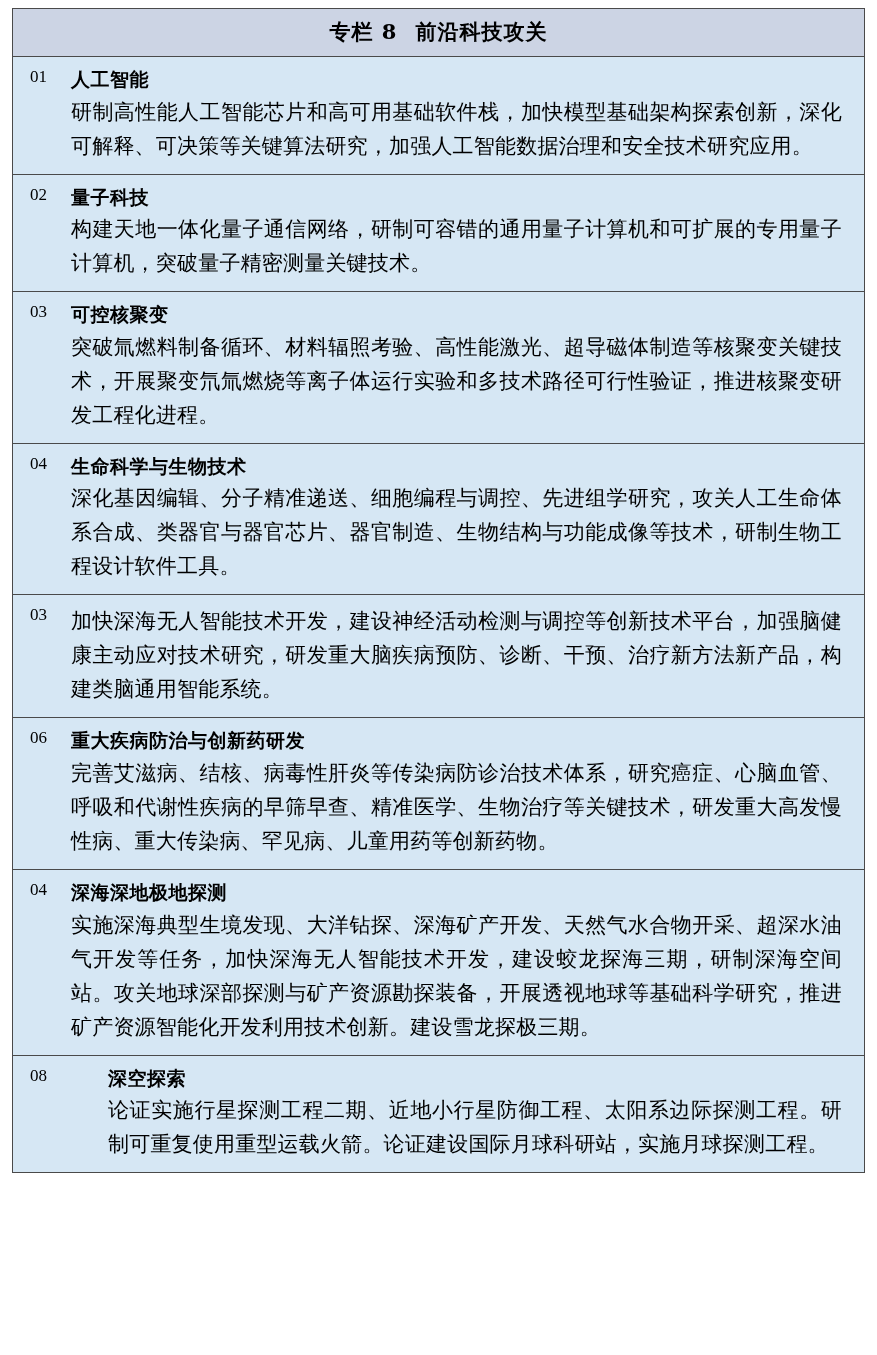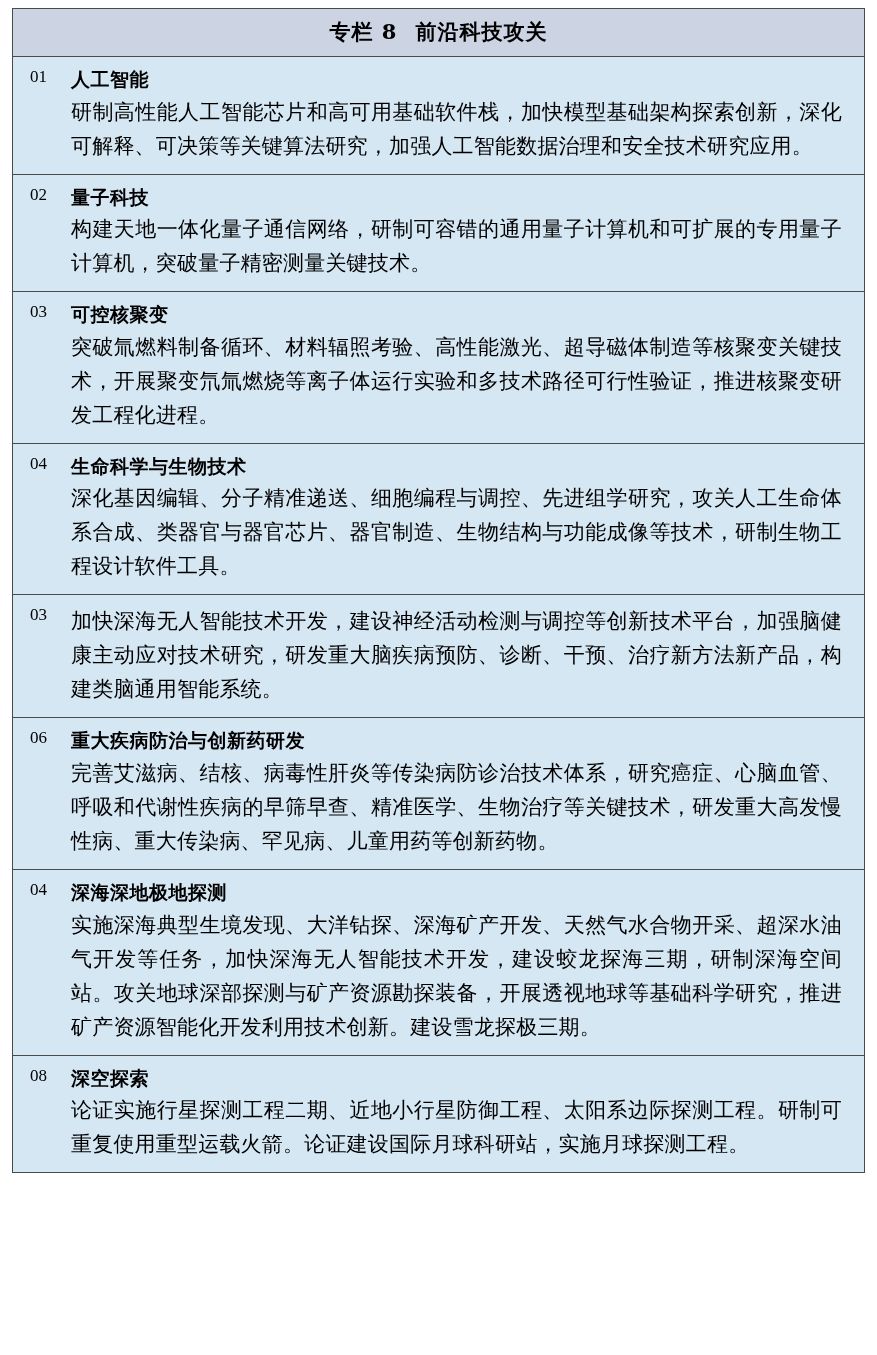--- a/index.html
+++ b/index.html
@@ -33,20 +33,21 @@
     display: inline-block;
     width: 18px;
   }
   .row {
     display: flex;
     border-bottom: 1px solid #4a4a4a;
     background: #d6e7f4;
   }
   .row:last-child {
     border-bottom: none;
+    gap: 37px;
   }
   .row-num {
     width: 58px;
     flex: 0 0 58px;
     font-size: 17px;
     padding: 10px 0 6px 17px;
     box-sizing: border-box;
     color: #000;
     font-family: "Liberation Serif", serif;
   }

